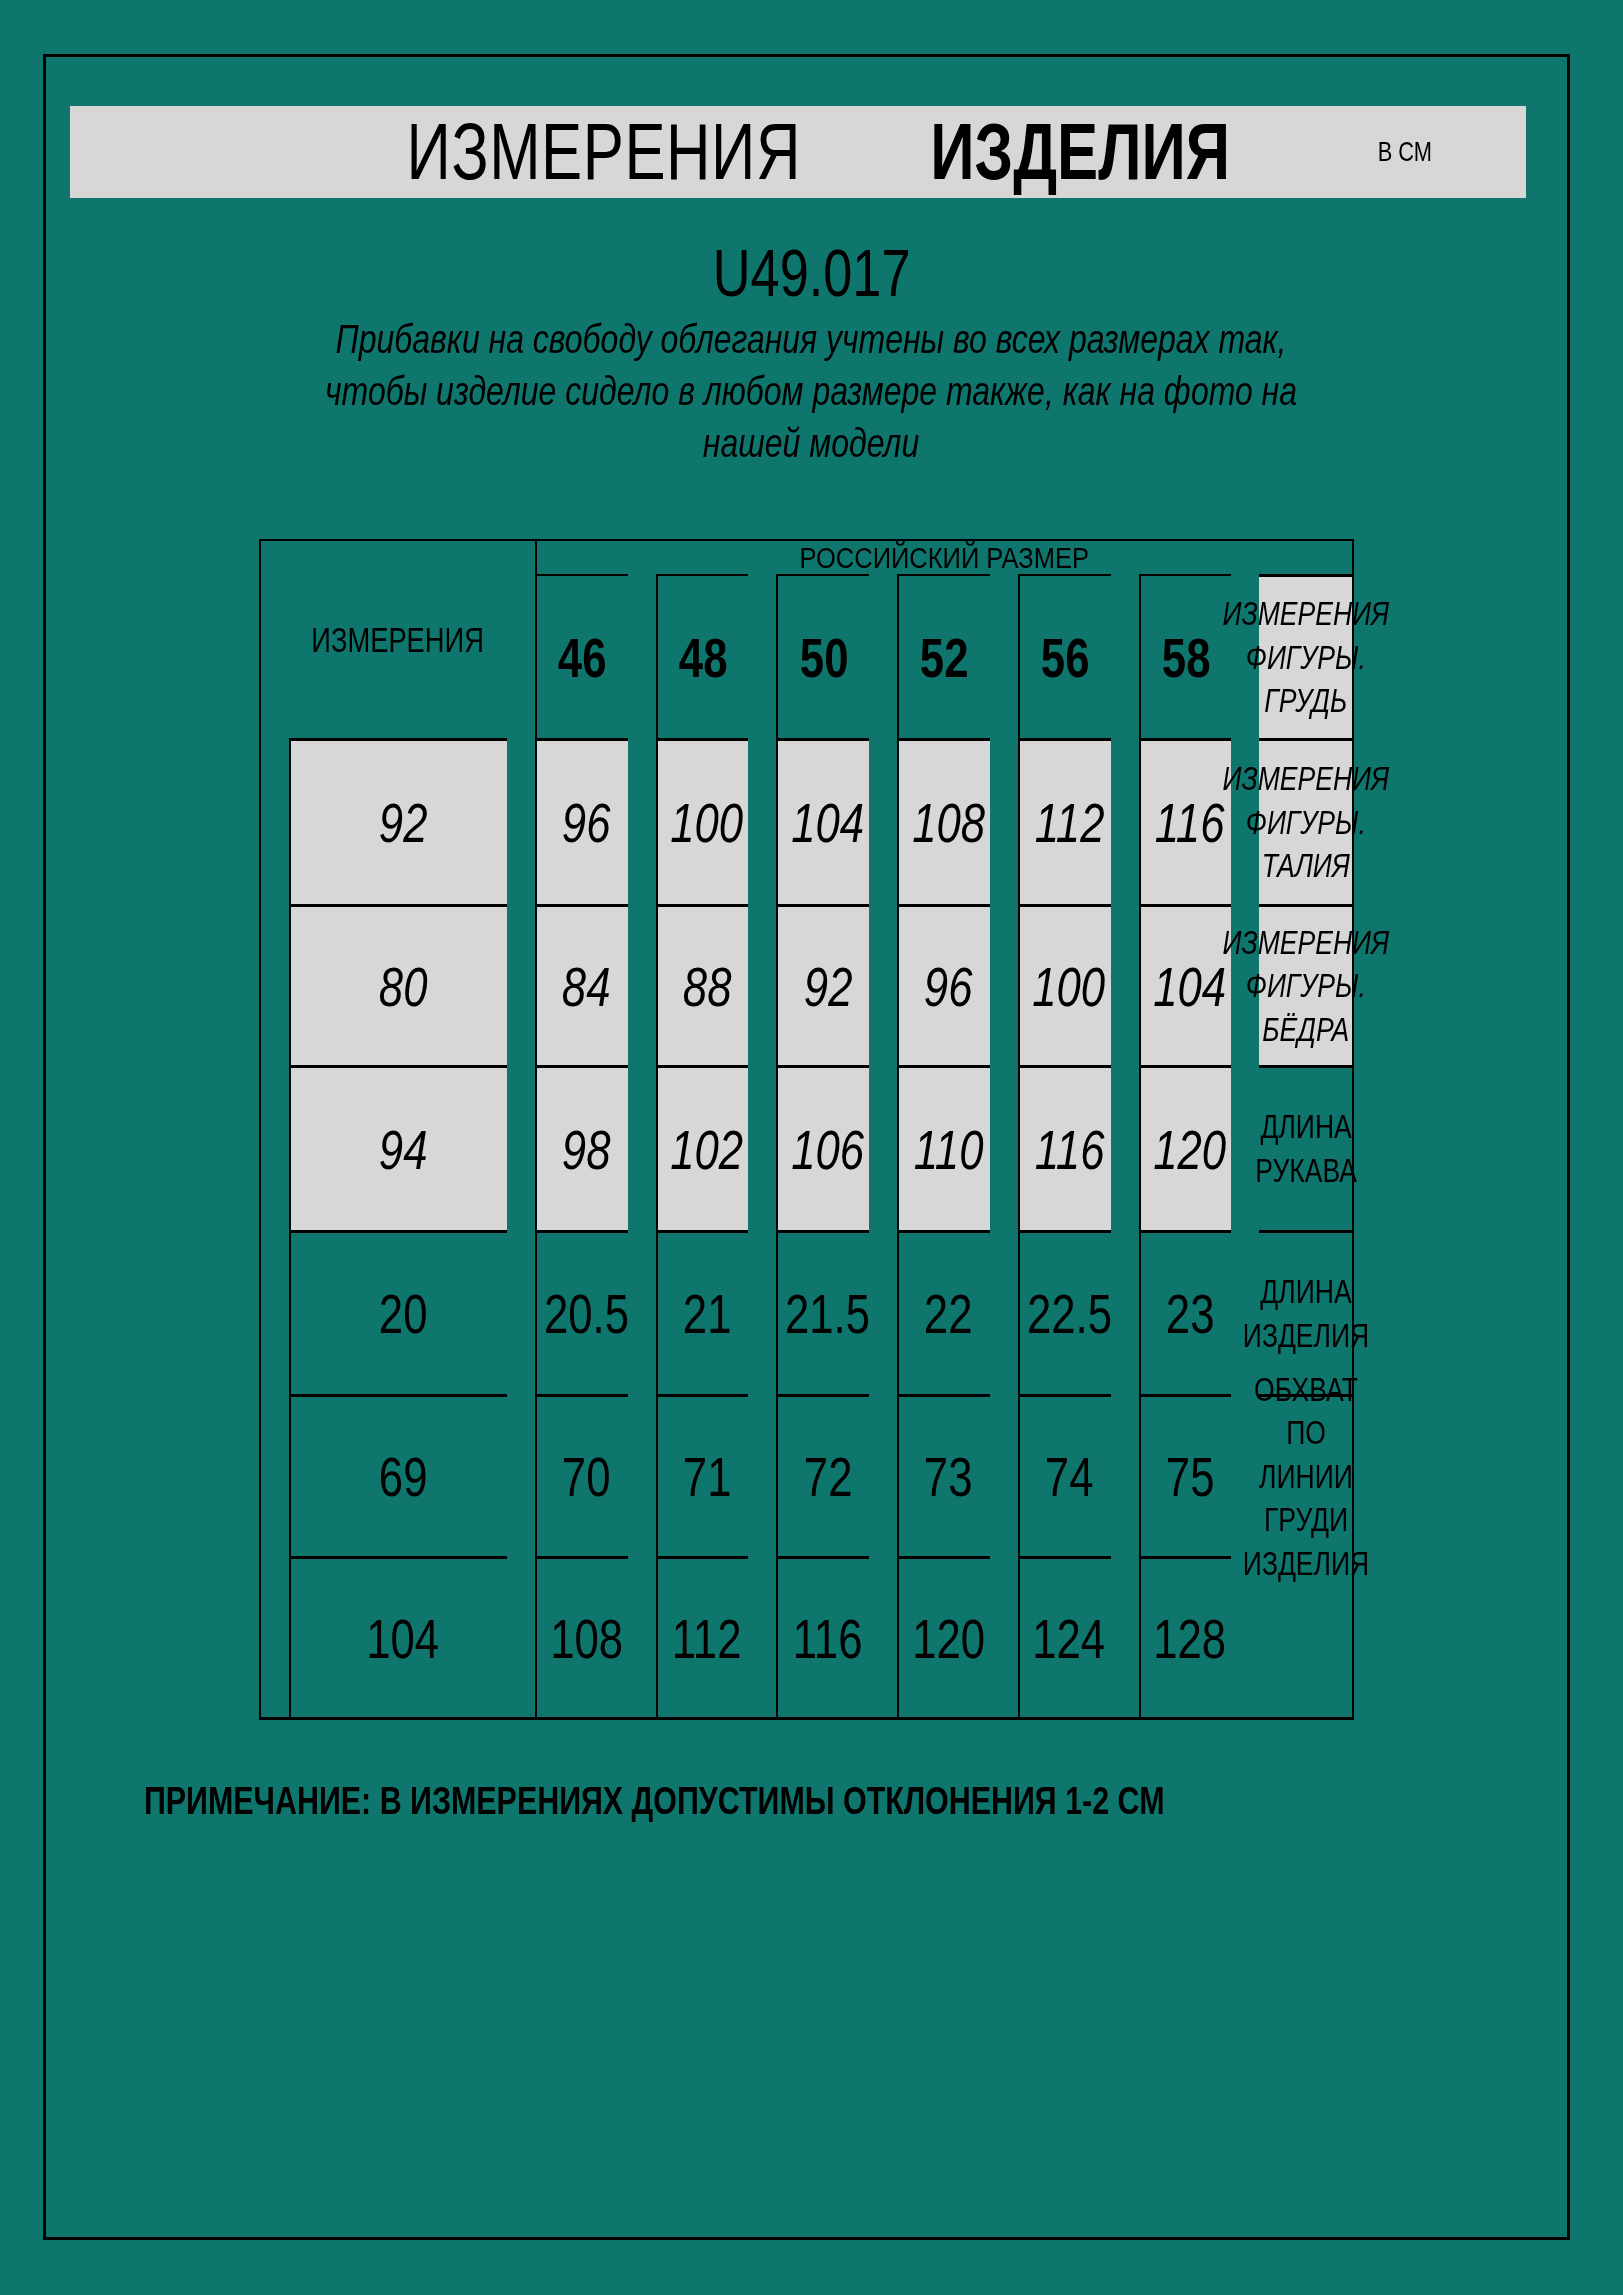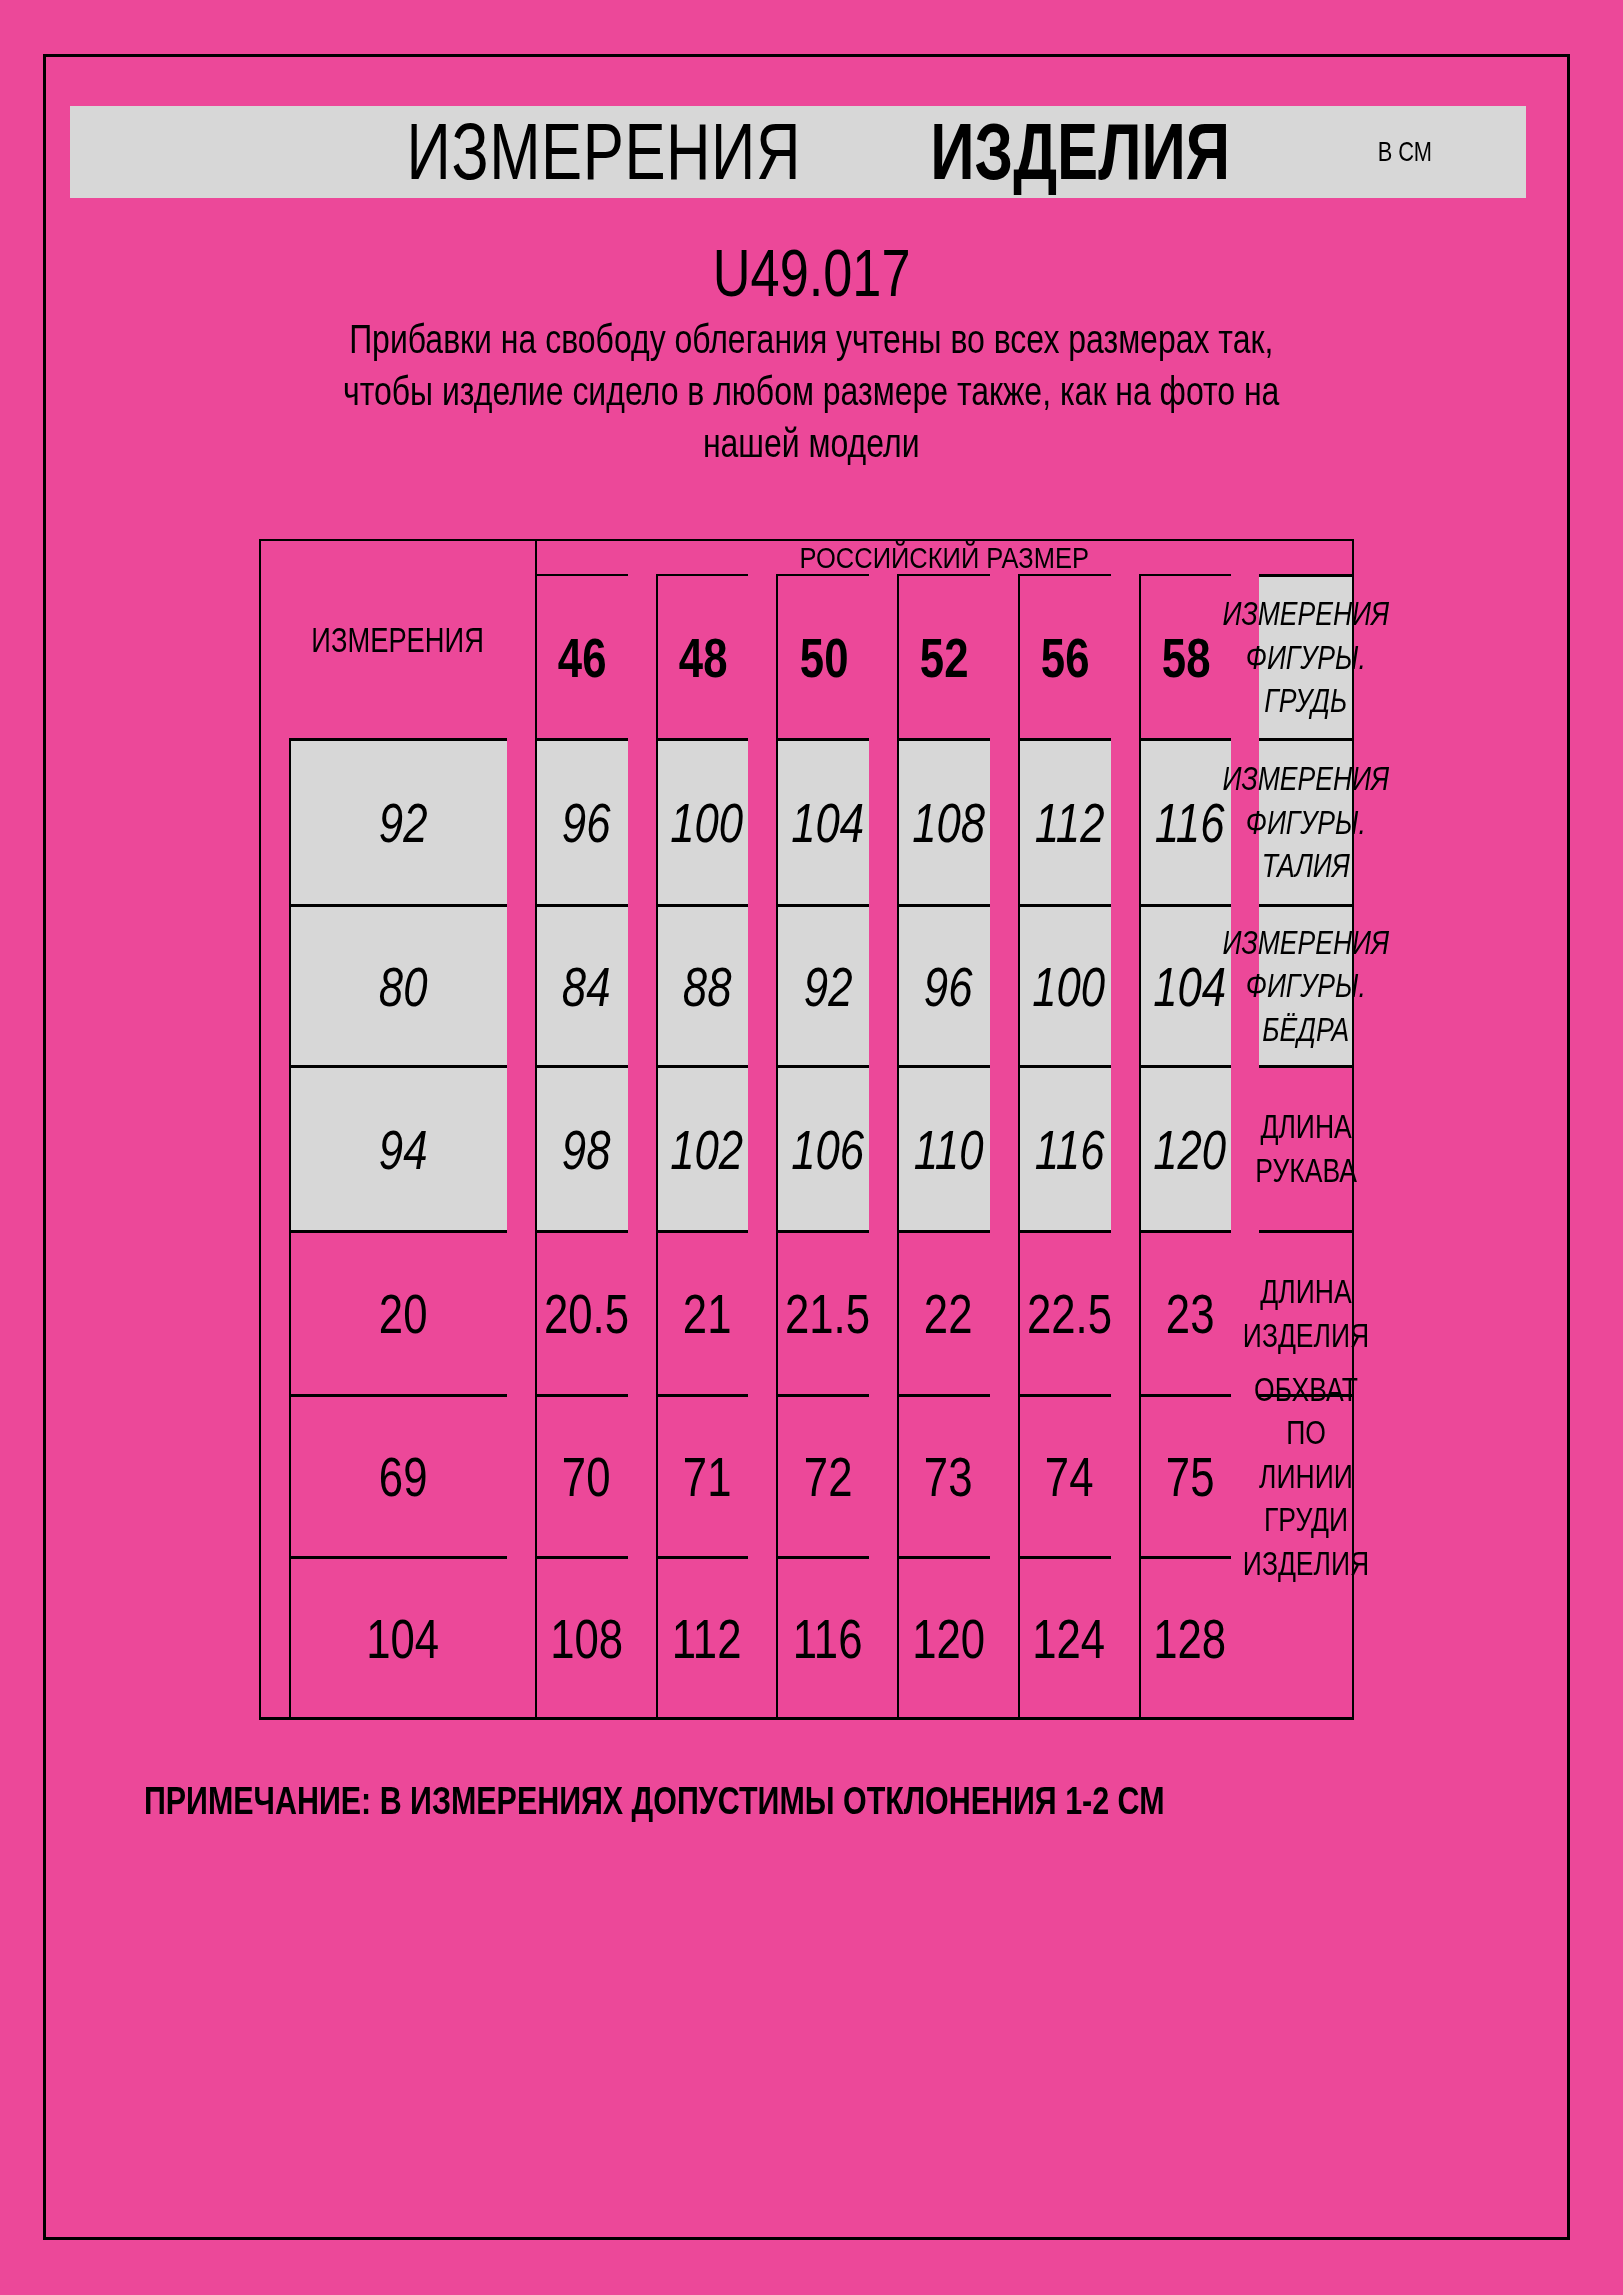--- a/index.html
+++ b/index.html
@@ -1,20 +1,20 @@
 <!DOCTYPE html>
 <html style="font-size:10.5px"><head>
 <meta charset="utf-8">
 <style>
   html, body { margin: 0; padding: 0; background: #ffffff; }
   .page {
     position: relative;
     width: 1623px;
     height: 2295px;
-    background: #ec4899;
+    background: #0f766e;
     font-family: "Liberation Sans", sans-serif;
     color: #000000;
     overflow: hidden;
   }
   .frame {
     position: absolute;
     left: 43px; top: 54px;
     width: 1527px; height: 2186px;
     border: 3.3px solid #000000;
     box-sizing: border-box;
@@ -45,20 +45,21 @@
     text-align: center;
     font-size: 67px;
     line-height: 73px;
   }
   .desc {
     position: absolute;
     left: 0; top: 313px; width: 1623px;
     text-align: center;
     font-size: 41px;
     line-height: 52px;
+    font-style: italic;
   }
   .sizetable {
     position: absolute;
     left: 259px; top: 539px;
     width: 1095px;
     box-sizing: border-box;
     border: 2.6px solid #000000;
     border-bottom-width: 3.9px;
     display: grid;
     grid-template-columns: 246px repeat(7, 1fr);

